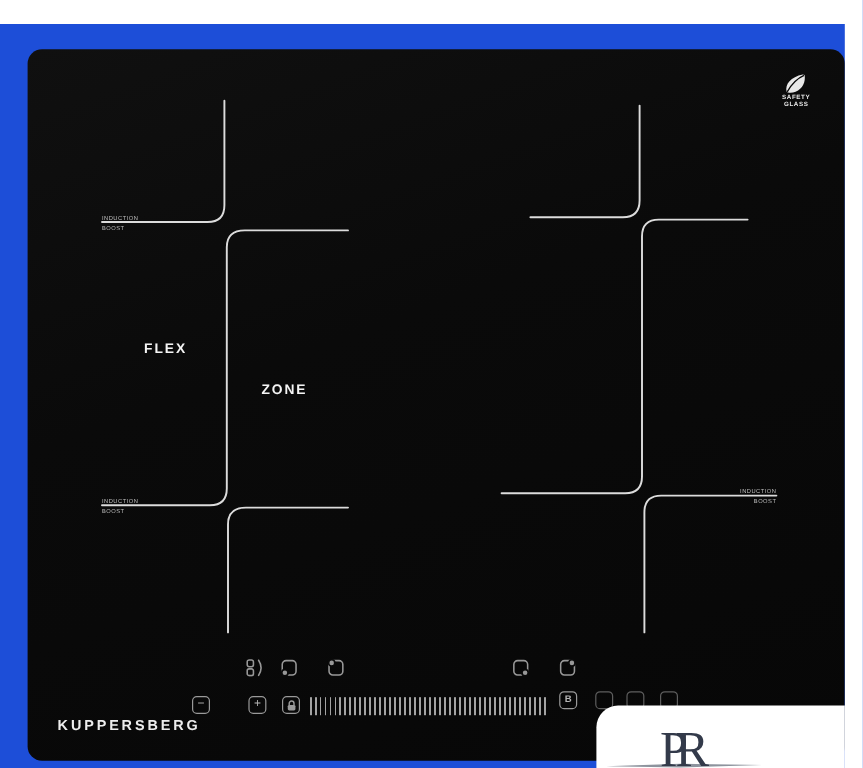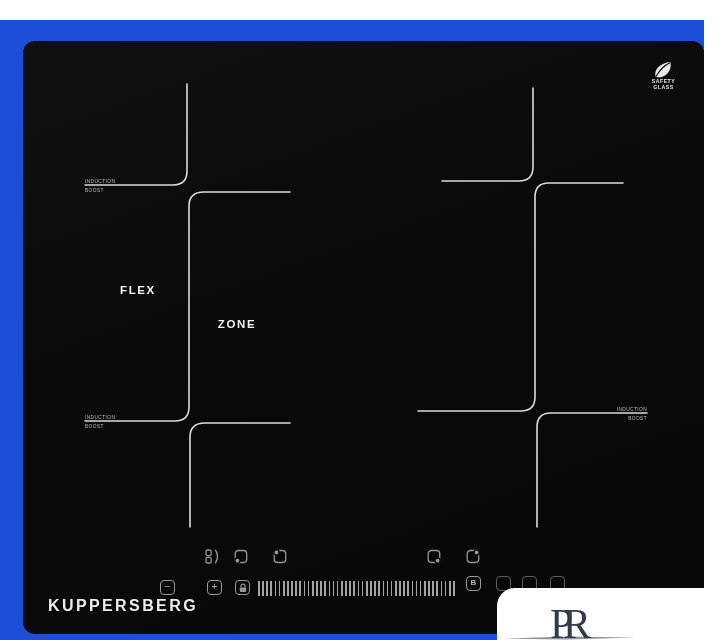--- a/index.html
+++ b/index.html
@@ -25,21 +25,21 @@
     background:transparent;
   }
   .btn-ghost{border-color:#5e5e5e;}
   .slider{
     width:199px;height:15px;
     background:repeating-linear-gradient(to right,#a3a3a3 0px,#a3a3a3 1.6px,transparent 1.6px,transparent 4.15px);
   }
   .zicon{width:16px;height:15px;}
   .zicon svg{display:block;}
   .brand{
-    position:absolute;left:48px;top:577px;color:#ededed;font-size:16px;
+    position:absolute;left:48px;top:577px;color:#ededed;font-size:12px;
     font-weight:bold;letter-spacing:2.4px;
   }
   .watermark{
     position:absolute;left:497px;top:568px;width:222px;height:72px;
     background:#ffffff;border-top-left-radius:18px;
   }
   .monogram{font-family:"Liberation Serif", serif;}
 </style>
 </head>
 <body>

